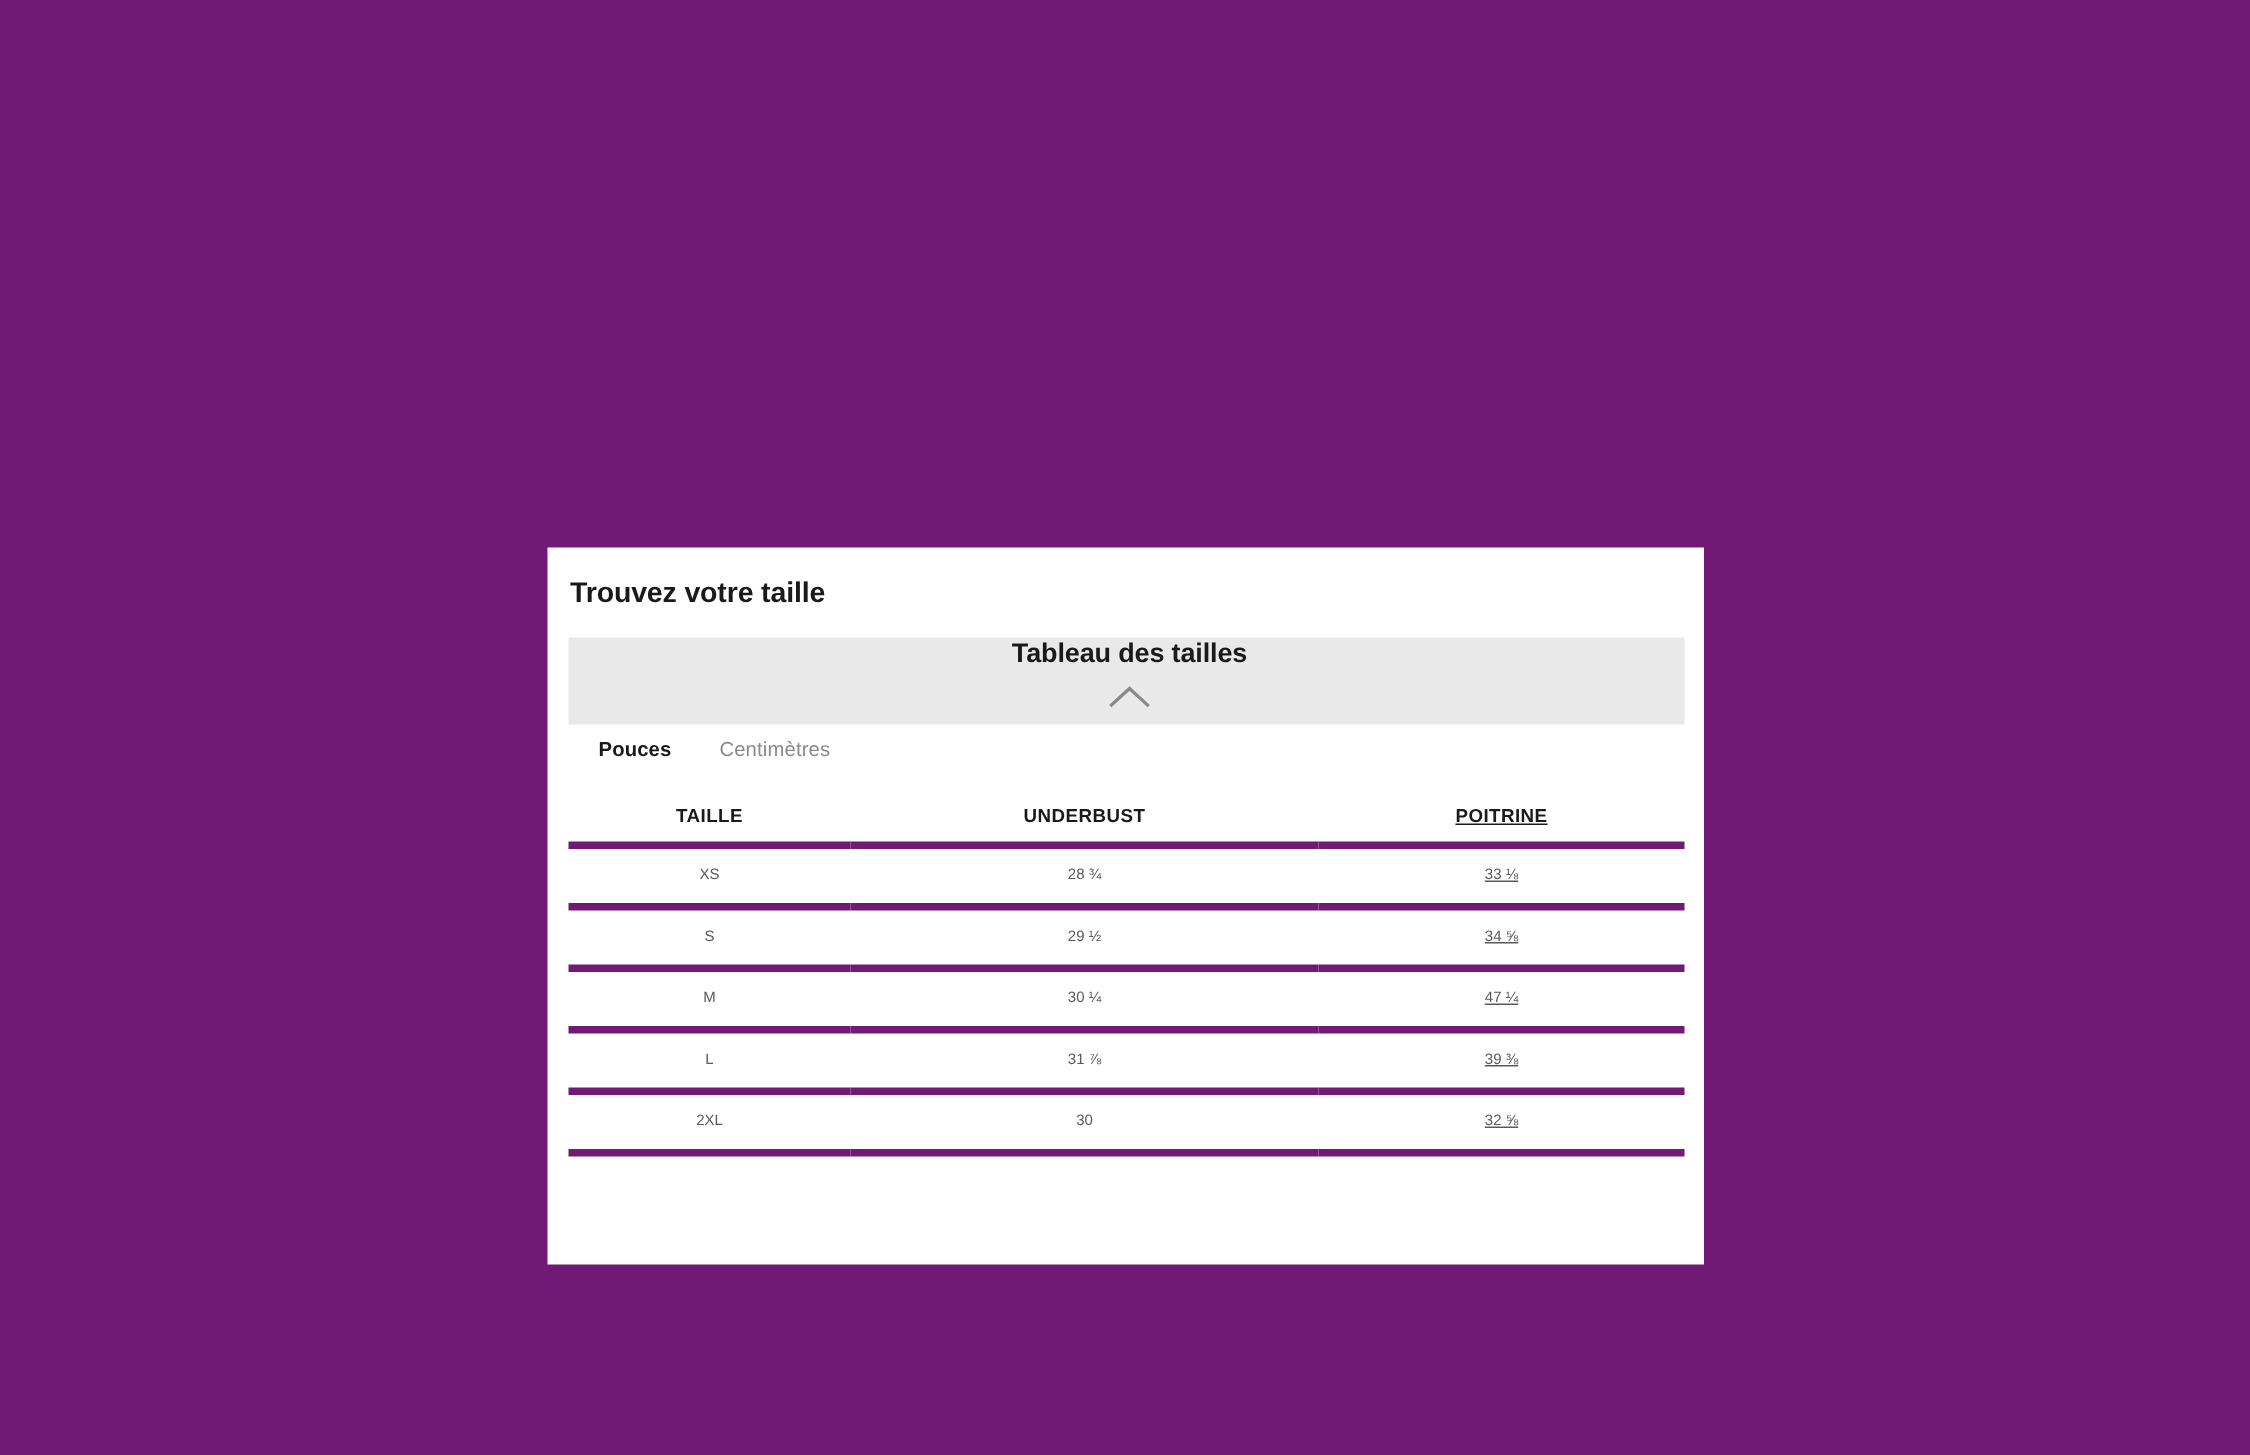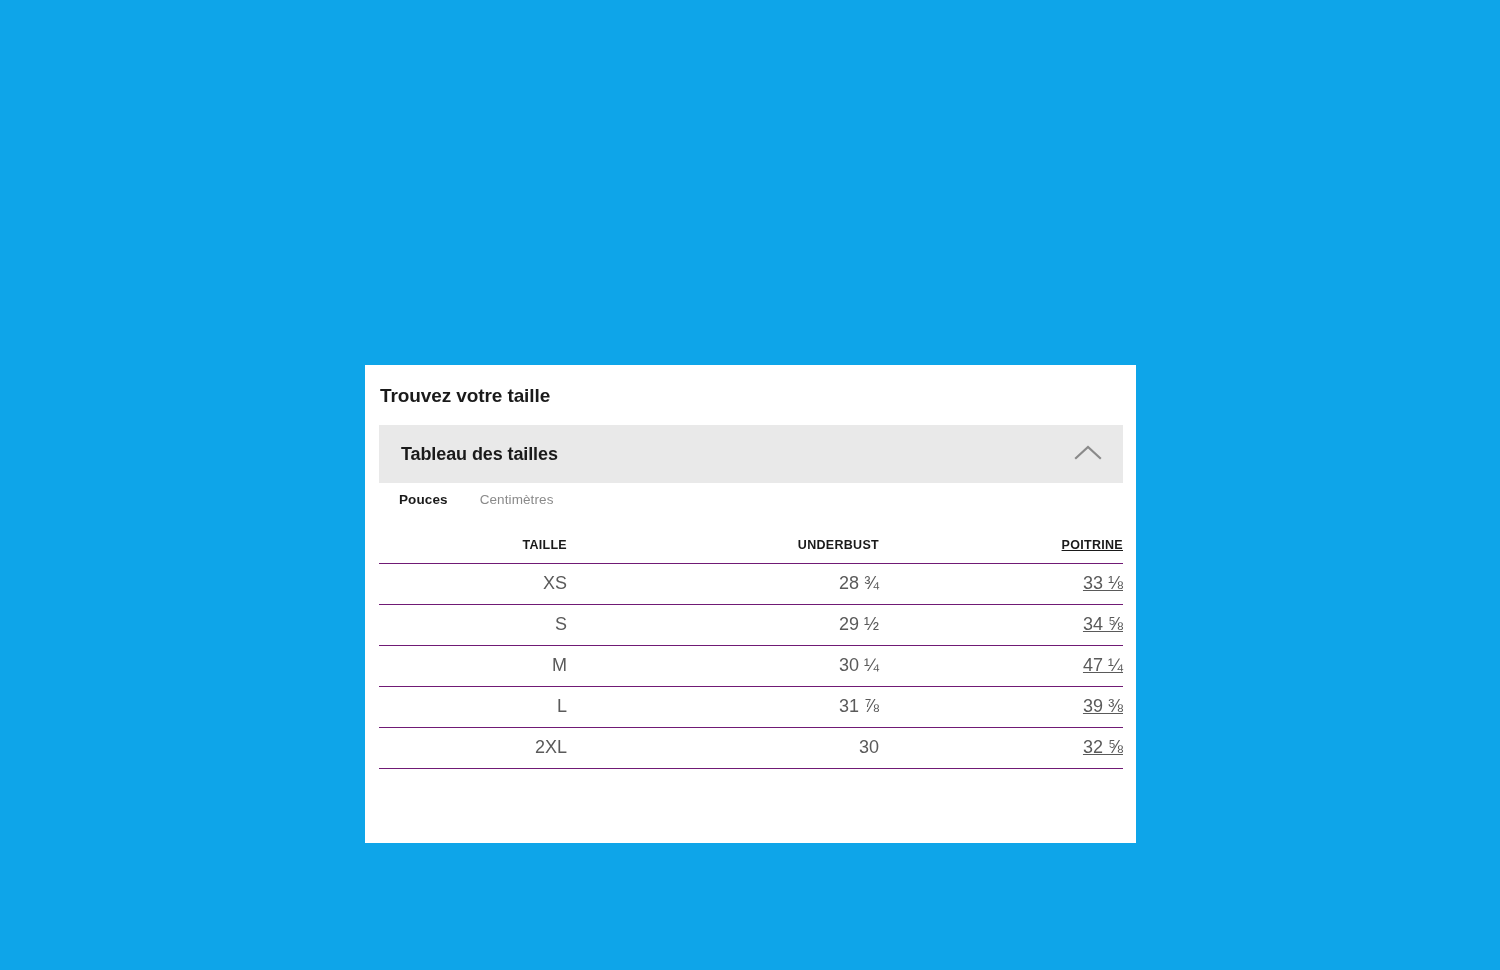--- a/index.html
+++ b/index.html
@@ -10,21 +10,21 @@
     height: 970px;
     background: #000000;
     font-family: "Liberation Sans", sans-serif;
     overflow: hidden;
   }
 
   #page-root {
     position: relative;
     width: 1500px;
     height: 970px;
-    background: #0ea5e9;
+    background: #701a75;
   }
 
   
   .modal {
     position: absolute;
     left: 365px;
     top: 365px;
     width: 771px;
     height: 478px;
     background: #ffffff;
@@ -47,20 +47,21 @@
     left: 14px;
     top: 60px;
     width: 744px;
     height: 58px;
     background: #e9e9e9;
     display: flex;
     align-items: center;
     justify-content: space-between;
     padding: 0 18px 0 22px;
     cursor: pointer;
+    flex-direction: column;
   }
   .accordion-title {
     font-size: 18px;
     font-weight: bold;
     color: #1a1a1a;
     letter-spacing: -0.1px;
   }
   .chevron {
     width: 34px;
     height: 34px;
@@ -99,35 +100,35 @@
     top: 162px;
     width: 744px;
   }
   table.size-table {
     width: 744px;
     border-collapse: collapse;
     table-layout: fixed;
   }
   table.size-table th,
   table.size-table td {
-    text-align: right;
+    text-align: center;
     padding: 0;
     height: 41px;
     vertical-align: middle;
-    border-bottom: 1px solid #701a75;
+    border-bottom: 5px solid #701a75;
   }
   table.size-table thead th {
     font-size: 12.5px;
     font-weight: bold;
     color: #1a1a1a;
     letter-spacing: 0.3px;
     height: 36px;
   }
   table.size-table tbody td {
-    font-size: 18px;
+    font-size: 10px;
     color: #5a5a5a;
     font-weight: normal;
   }
   col.c-size  { width: 188px; }
   col.c-under { width: 312px; }
   col.c-chest { width: 244px; }
   .cell-pad-1 { padding-left: 8px; }
   .cell-pad-2 { padding-left: 8px; margin-left: 44px; }
   .cell-pad-3 { padding-left: 8px; text-decoration: underline; }
 </style>

